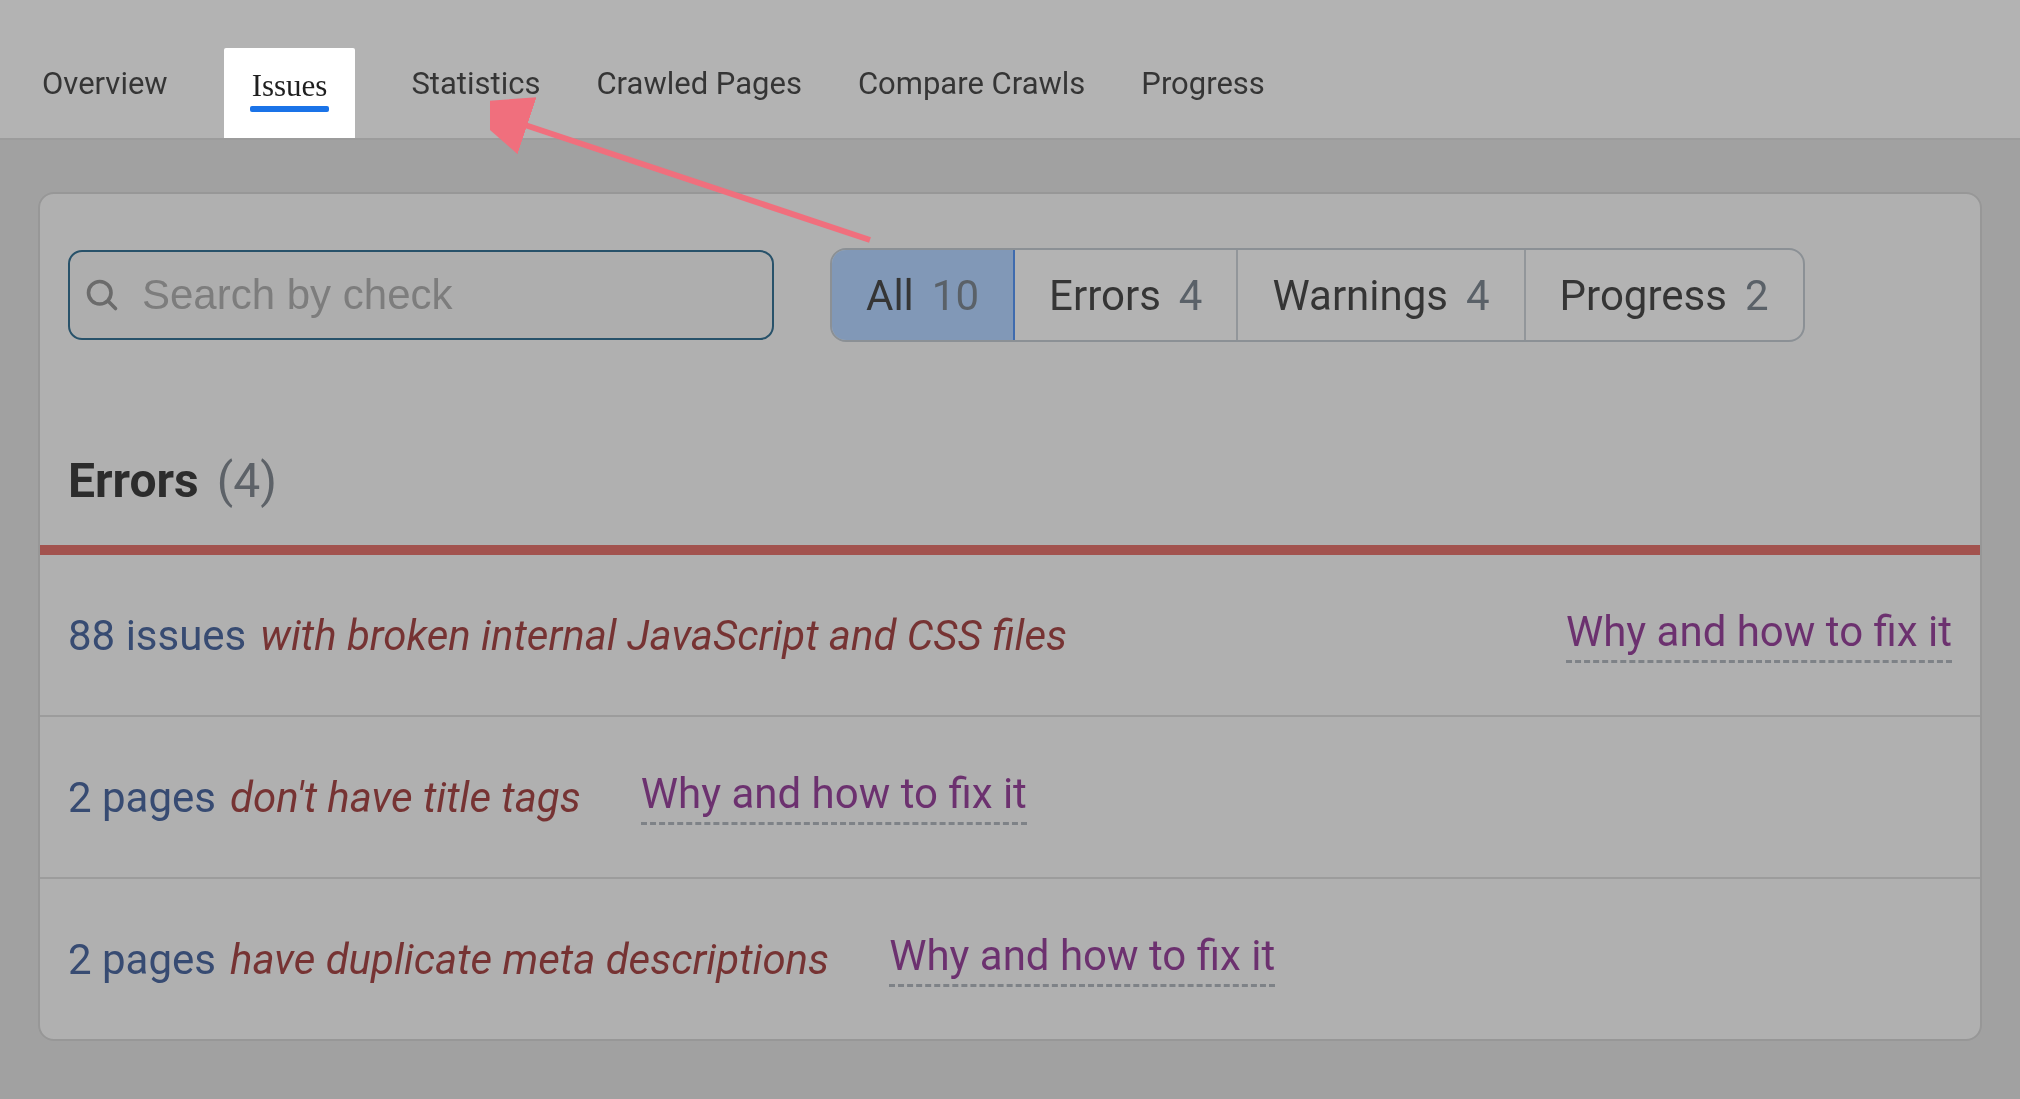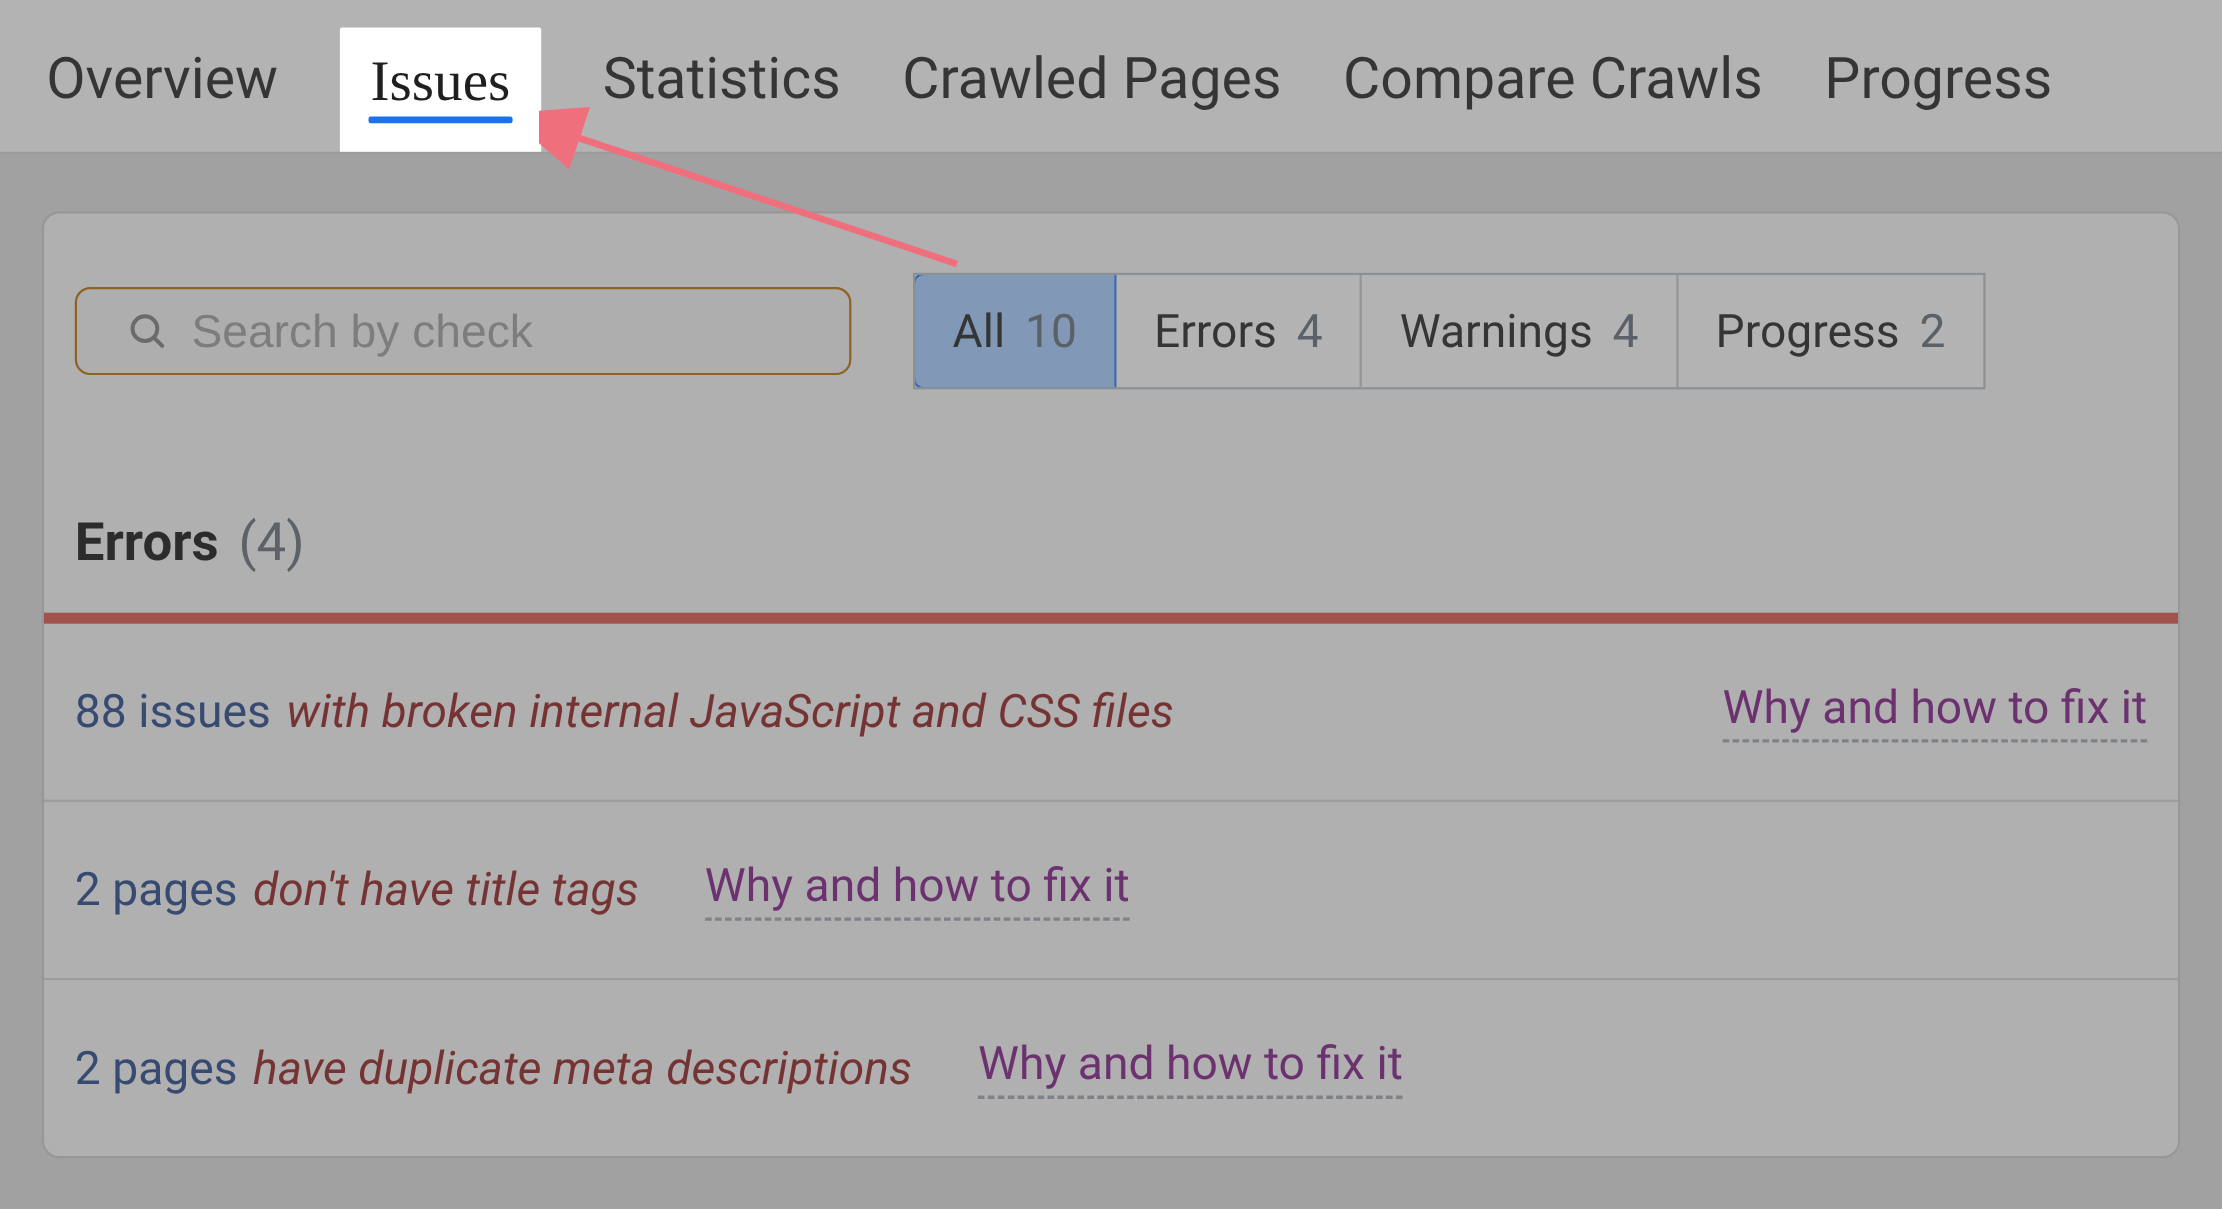--- a/index.html
+++ b/index.html
@@ -30,21 +30,21 @@
     display: flex;
     align-items: flex-end;
     gap: 56px;
     padding: 20px 42px 0 42px;
     height: 140px;
     border-bottom: 2px solid #b7b7b7;
     background: #d9d9d9;
     position: relative;
   }
   .tab {
-    font-size: 52px;
+    font-size: 31px;
     color: #1f1f1f;
     padding: 20px 0 36px 0;
     cursor: pointer;
     white-space: nowrap;
   }
   .tab.active-wrap {
     background: #ffffff;
     padding: 20px 28px 34px 28px;
     position: relative;
     z-index: 10; 
@@ -78,43 +78,43 @@
     gap: 56px;
     padding: 0 28px;
   }
 
   
   .search {
     display: flex;
     align-items: center;
     gap: 22px;
     width: 706px;
-    height: 80px;
-    border: 2px solid #a16207;
+    height: 90px;
+    border: 2px solid #0c4a6e;
     border-radius: 14px;
     background: #d2d2d2;
-    padding: 0 46px;
+    padding: 0 14px;
   }
   .search svg { flex: 0 0 auto; }
   .search input {
     border: none;
     outline: none;
     background: transparent;
     font-size: 42px;
     color: #6b6b6b;
     width: 100%;
   }
   .search input::placeholder { color: #8a8a8a; }
 
   
   .filters {
     display: flex;
-    height: 106px;
+    height: 94px;
     border: 2px solid #9ea6ad;
-    border-radius: 0;
+    border-radius: 16px;
     overflow: hidden;
     background: #d9d9d9;
   }
   .filter {
     display: flex;
     align-items: center;
     gap: 18px;
     padding: 0 34px;
     font-size: 42px;
     color: #1f1f1f;

